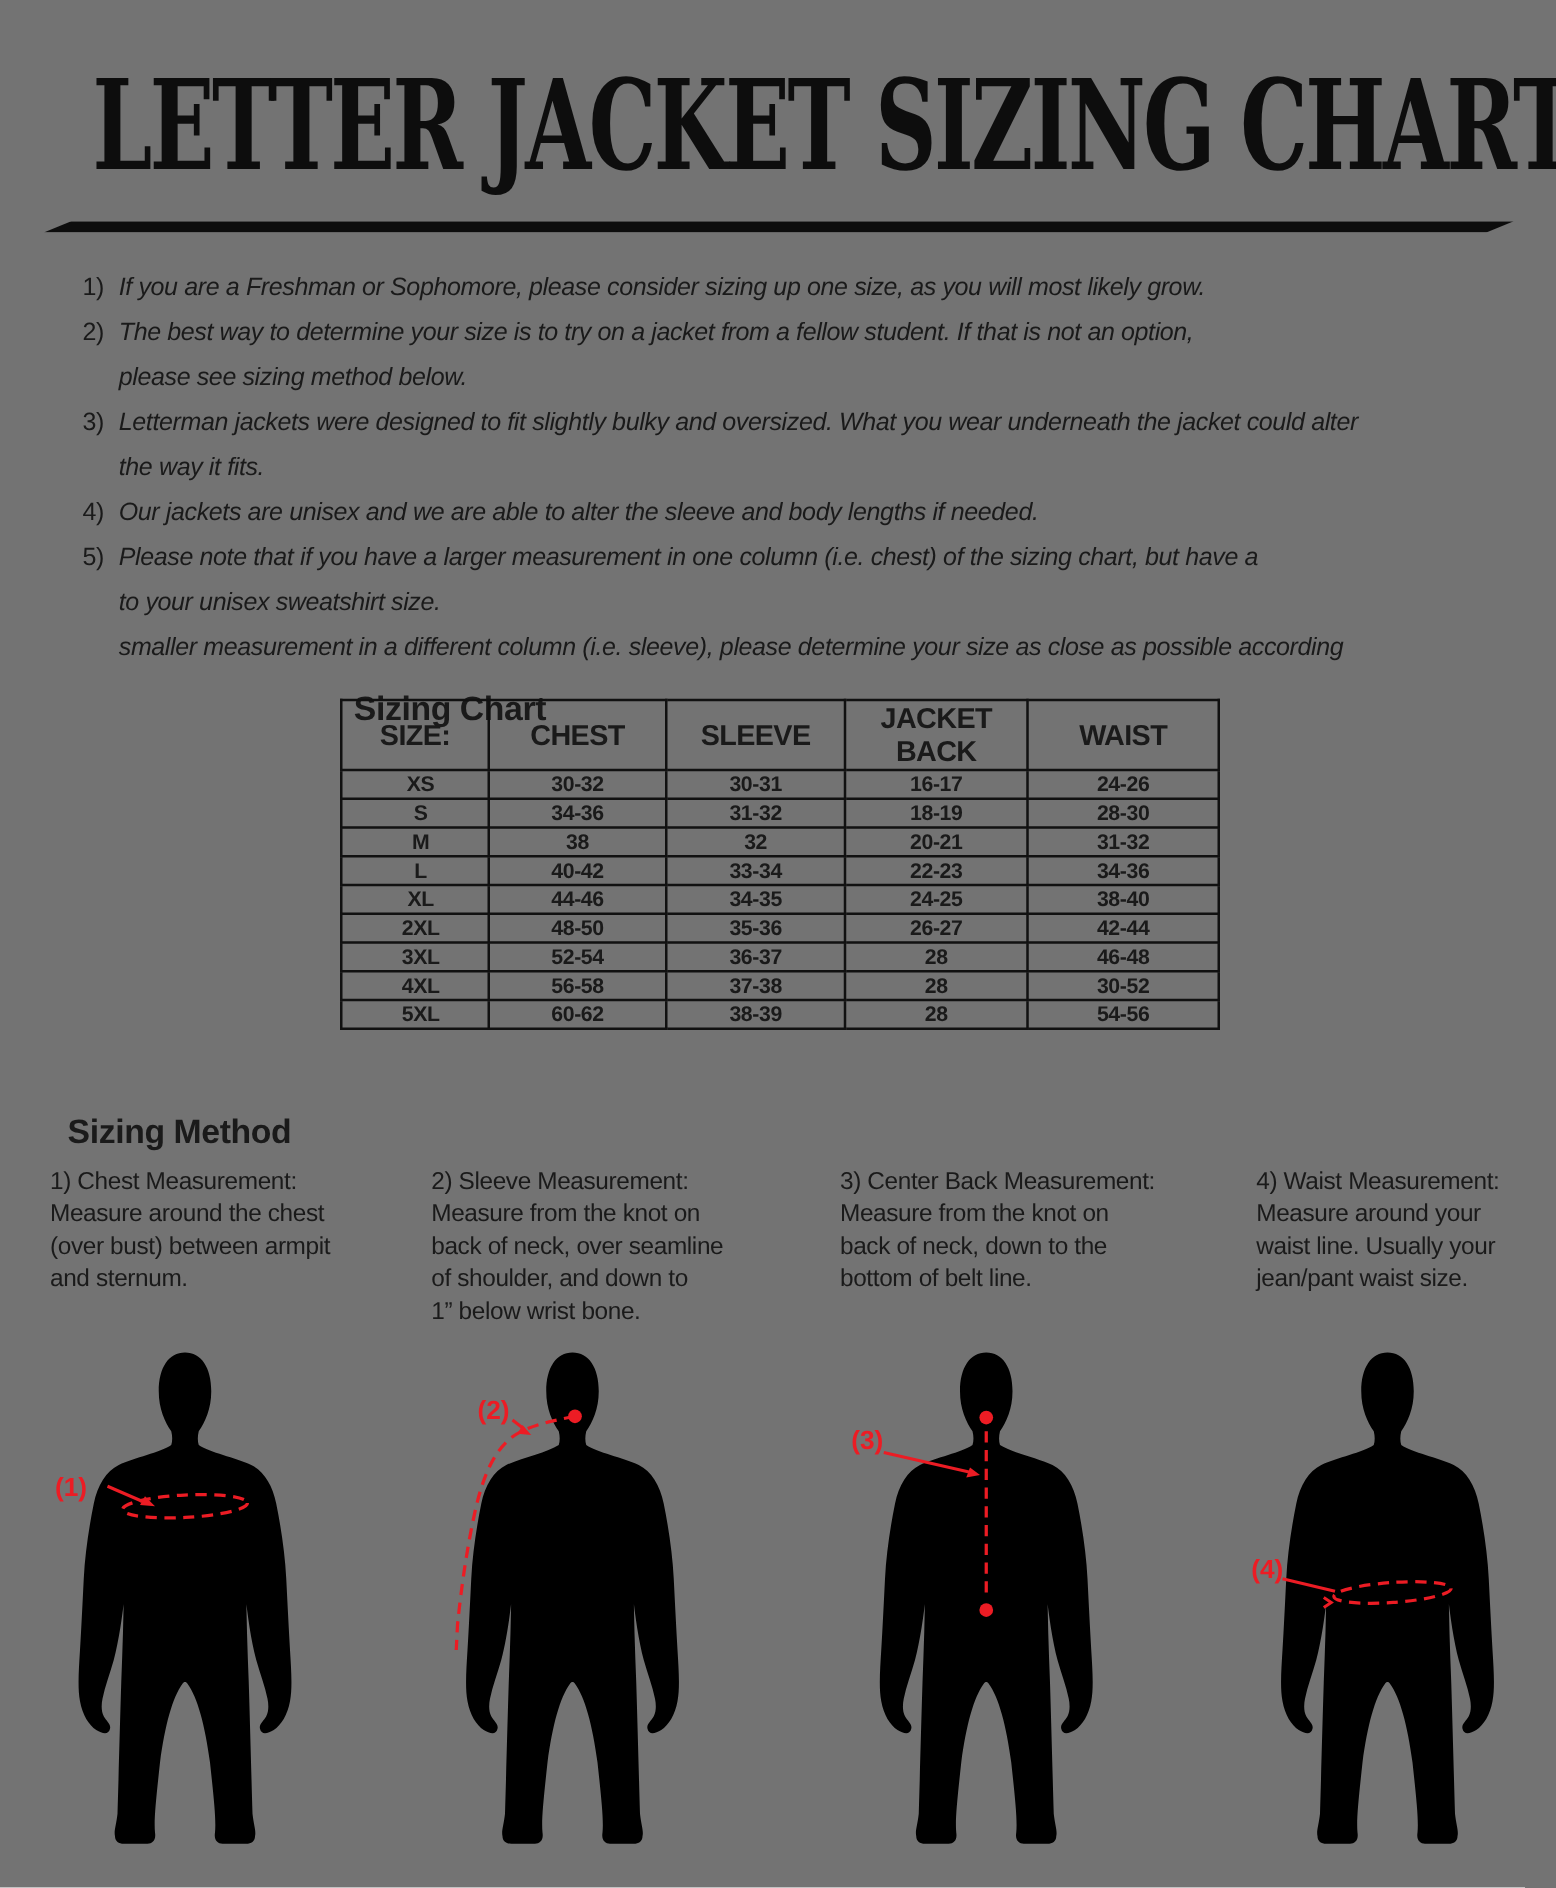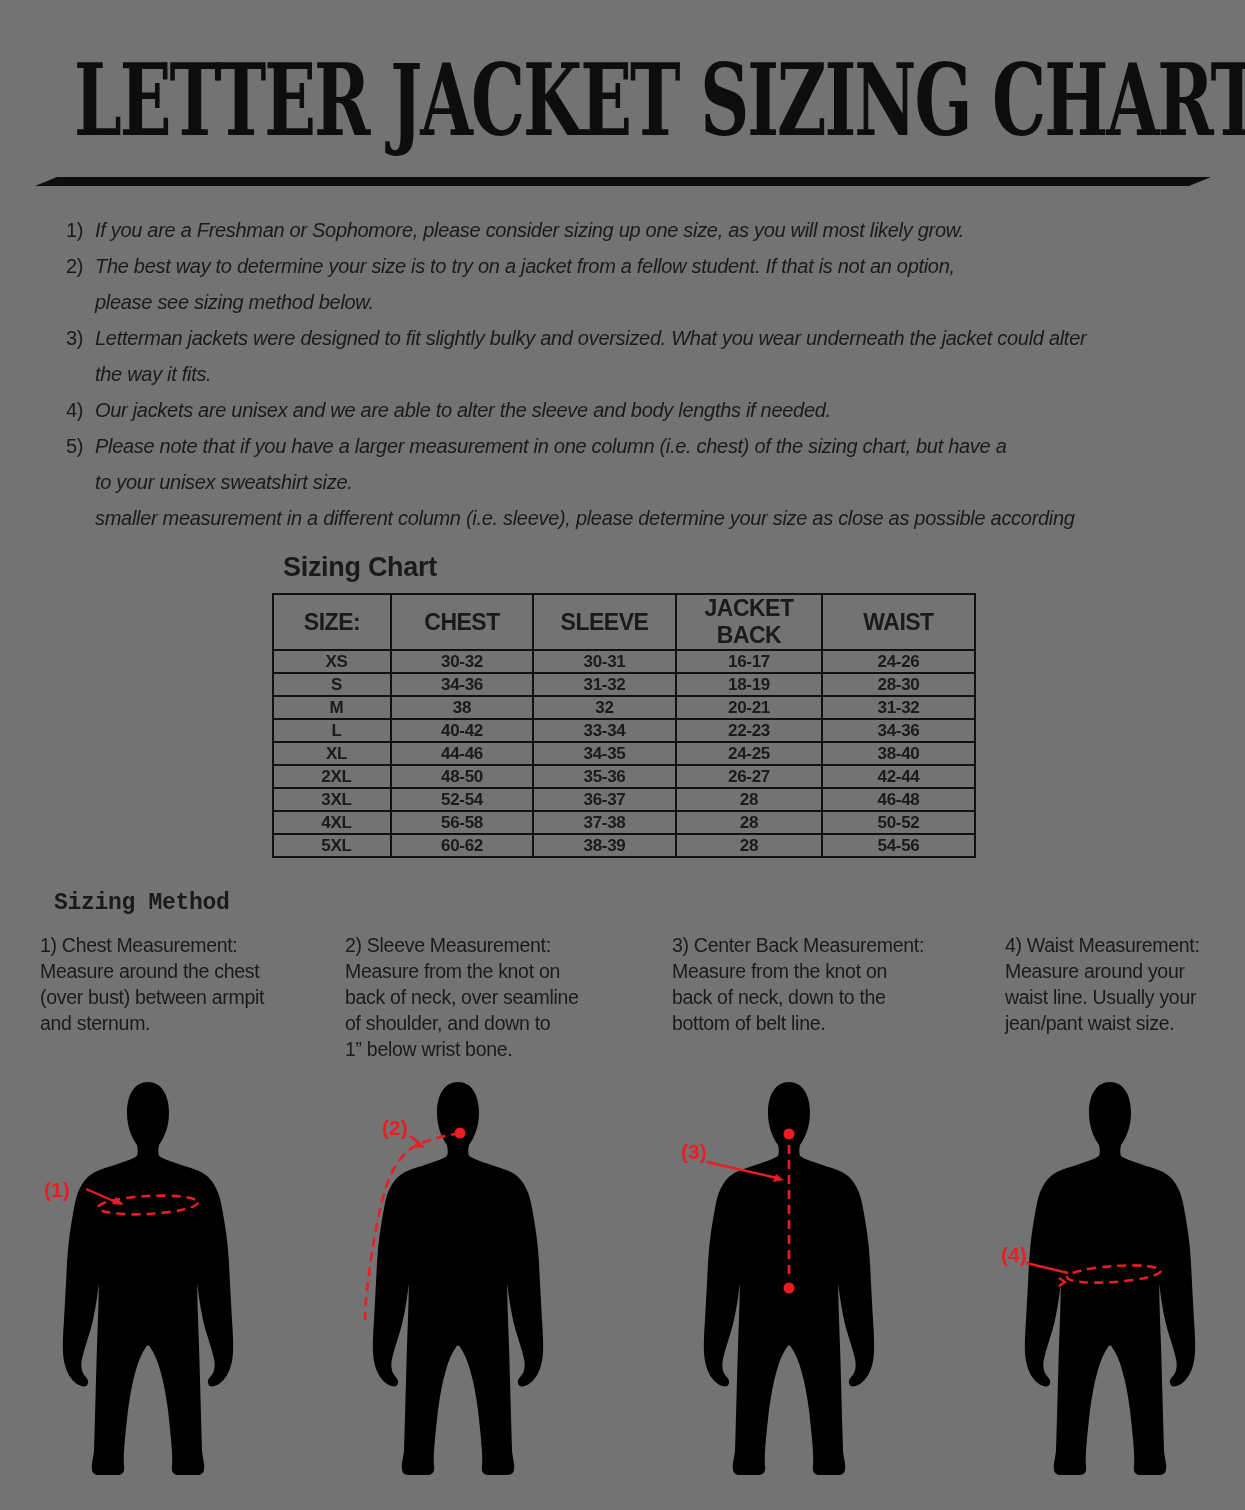--- a/index.html
+++ b/index.html
@@ -14,29 +14,29 @@
         clip-path:polygon(22px 0,100% 0,calc(100% - 22px) 100%,0 100%);}
 
   
   .notes{position:absolute;left:66px;top:212px;font-size:20px;letter-spacing:-0.3px;line-height:36px;}
   .note{display:flex;}
   .note-num{width:29px;flex:0 0 29px;}
   .note-line{white-space:nowrap;font-style:italic;}
 
   
   .chart-heading{position:absolute;left:283px;top:552px;font-size:27px;font-weight:bold;letter-spacing:-0.3px;}
-  table.sizes{position:absolute;left:272px;top:593px;border-collapse:collapse;table-layout:fixed;padding-left:33px;}
+  table.sizes{position:absolute;left:272px;top:559px;border-collapse:collapse;table-layout:fixed;padding-left:33px;}
   table.sizes th,table.sizes td{border:2px solid #111;font-weight:bold;padding:0;}
   table.sizes th{font-size:23px;height:36px;text-align:center;letter-spacing:-0.5px;}
   table.sizes td{font-size:17px;height:21px;text-align:center;letter-spacing:-0.3px;}
   table.sizes td.size-cell{text-align:center;padding-left:9px;}
   .c0{width:107px}.c1{width:140px}.c2{width:141px}.c3{width:144px}.c4{width:151px}
 
   
-  .method-heading{position:absolute;left:54px;top:890px;font-size:23px;font-weight:bold;letter-spacing:-0.3px;font-family:Liberation Mono, monospace;}
+  .method-heading{position:absolute;left:54px;top:890px;font-size:27px;font-weight:bold;letter-spacing:-0.3px;}
   .caption{position:absolute;top:932px;width:300px;font-size:19.5px;line-height:26px;
            letter-spacing:-0.3px;white-space:pre-line;}
   .cap1{left:40px}.cap2{left:345px}.cap3{left:672px}.cap4{left:1005px}
 
   
   .fig{position:absolute;top:1058px;width:280px;height:450px;}
   .f1{left:8px}.f2{left:318px}.f3{left:649px}.f4{left:970px}
   .red-dash{fill:none;stroke:var(--red);stroke-width:2.6;stroke-dasharray:9 6;}
   .red-solid{fill:none;stroke:var(--red);stroke-width:2.4;}
   .red-fill{fill:var(--red);}
@@ -151,21 +151,21 @@
           <td class="c1">52-54</td>
           <td class="c2">36-37</td>
           <td class="c3">28</td>
           <td class="c4">46-48</td>
         </tr>
         <tr>
           <td class="c0 size-cell">4XL</td>
           <td class="c1">56-58</td>
           <td class="c2">37-38</td>
           <td class="c3">28</td>
-          <td class="c4">50-52</td>
+          <td class="c4">30-52</td>
         </tr>
         <tr>
           <td class="c0 size-cell">5XL</td>
           <td class="c1">60-62</td>
           <td class="c2">38-39</td>
           <td class="c3">28</td>
           <td class="c4">54-56</td>
         </tr>
       </tbody>
   </table>

